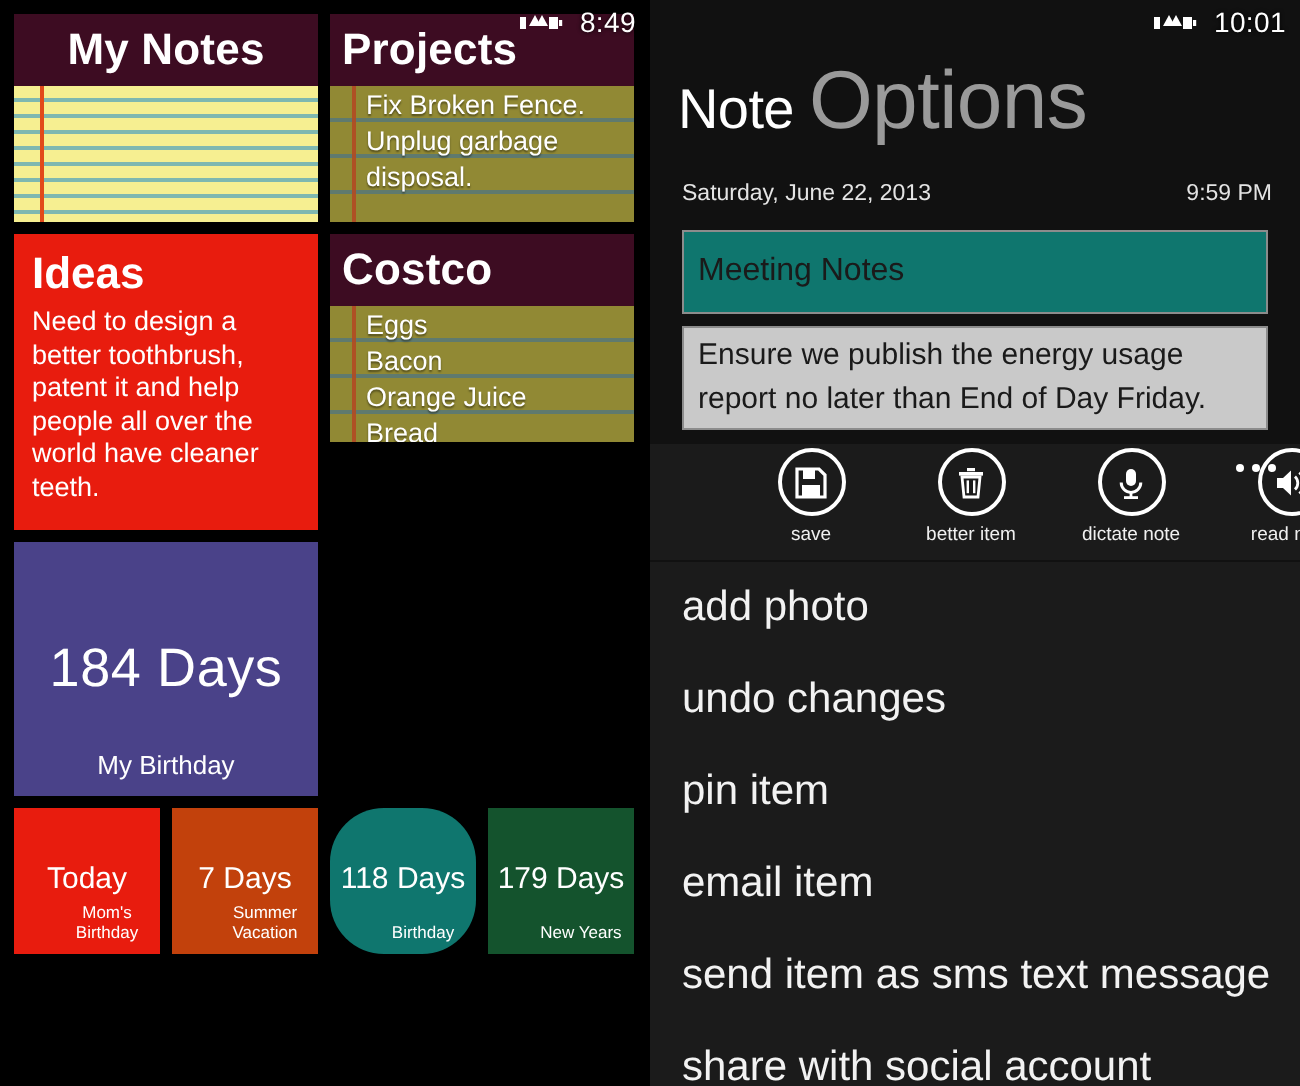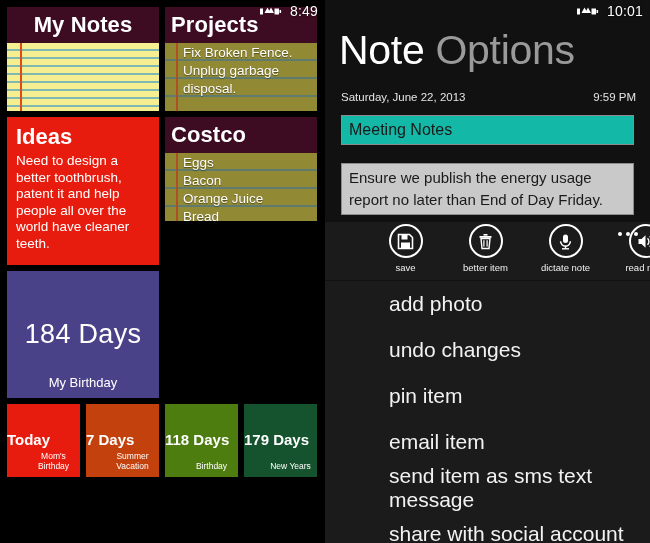--- a/index.html
+++ b/index.html
@@ -96,59 +96,59 @@
     position: absolute; left: 0; right: 0; bottom: 8px;
     text-align: center; color: #fff; font-size: 13px;
   }
   .cnt-purple { background: #4a4289; }
   .cnt-blue   { background: #1414e8; }
 
   
   .tile-small { width: 73px; height: 73px; position: relative; }
   .tile-small .days {
     position: absolute; left: 0; right: 0; top: 27px;
-    color:#fff; font-size: 15px; font-weight: bold;
+    text-align: center; color:#fff; font-size: 15px;
   }
   .tile-small .label {
     position: absolute; left: 0; right: 0; bottom: 6px;
     text-align: center; color:#fff; font-size: 8.5px; margin-left: 20px;
   }
   .sm-red    { background: #e81c0e; }
   .sm-green  { background: #c2410c; }
-  .sm-orange { background: #4d7c0f; }
+  .sm-orange { background: #0f766e; border-radius: 27px; }
   .sm-purple { background: #14532d; }
 
   
   .right-screen {
     position: relative;
     width: 325px; height: 543px;
     background: #111111;
     overflow: hidden;
   }
   .right-screen .statusbar { width: 325px; background: transparent; }
 
   .page-header {
     position: absolute; top: 27px; left: 14px; right: 10px;
     white-space: nowrap;
   }
   .page-header .h-main {
-    color: #ffffff; font-size: 41px; font-weight: 300; letter-spacing: -.3px;
+    color: #ffffff; font-size: 28px; font-weight: 300; letter-spacing: -.3px;
   }
   .page-header .h-sub {
     color: #9a9a9a; font-size: 41px; font-weight: 300; letter-spacing: -.3px;
   }
   .meta-row {
     position: absolute; top: 91px; left: 16px; right: 14px;
     display: flex; justify-content: space-between; align-items: center;
     color: #e4e4e4; font-size: 11.5px;
   }
   .field-title {
     position: absolute; top: 115px; left: 16px;
-    width: 293px; height: 30px;
-    background: #14b8a6;
+    width: 293px; height: 42px;
+    background: #0f766e;
     border: 1px solid #8c8c8c;
     display: flex; align-items: center; padding: 14px 7px;
     color: #1a1a1a; font-size: 16px;
   }
   .field-body {
     position: absolute; top: 163px; left: 16px;
     width: 293px; height: 52px;
     background: #c9c9c9;
     border: 1px solid #8c8c8c;
     padding: 3px 7px;
@@ -177,21 +177,21 @@
   }
   .ellipsis i { width: 4px; height: 4px; border-radius: 50%; background: #ffffff; display:block; }
 
   .menu-list {
     position: absolute; top: 281px; left: 0; right: 0; bottom: 0;
     background: #1b1b1b;
   }
   .menu-item {
     height: 46px; display: flex; align-items: center;
     padding-left: 16px;
-    color: #f2f2f2; font-size: 21px; font-weight: 300; margin-left: 48px;
+    color: #f2f2f2; font-size: 21px; font-weight: 300;
   }
 </style>
 </head>
 <body>
 
 <div class="screens">
 
   <div class="left-screen">
 
     <div class="statusbar">

